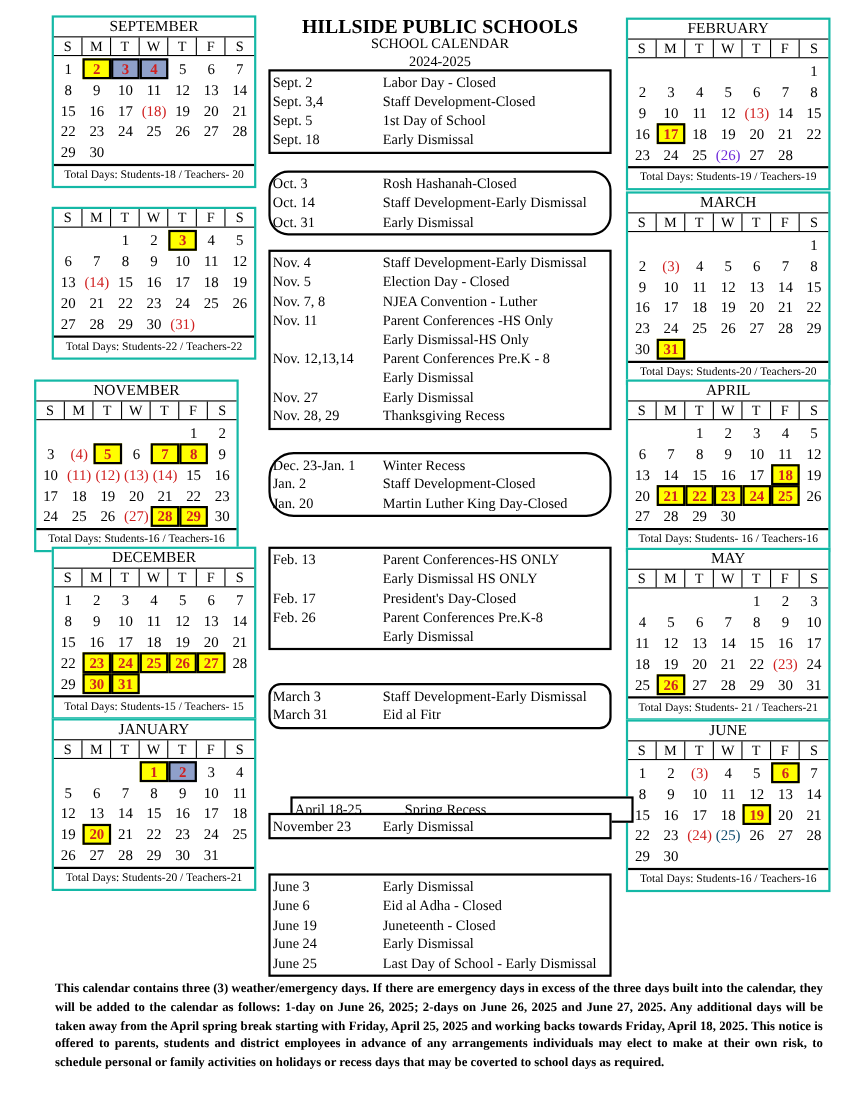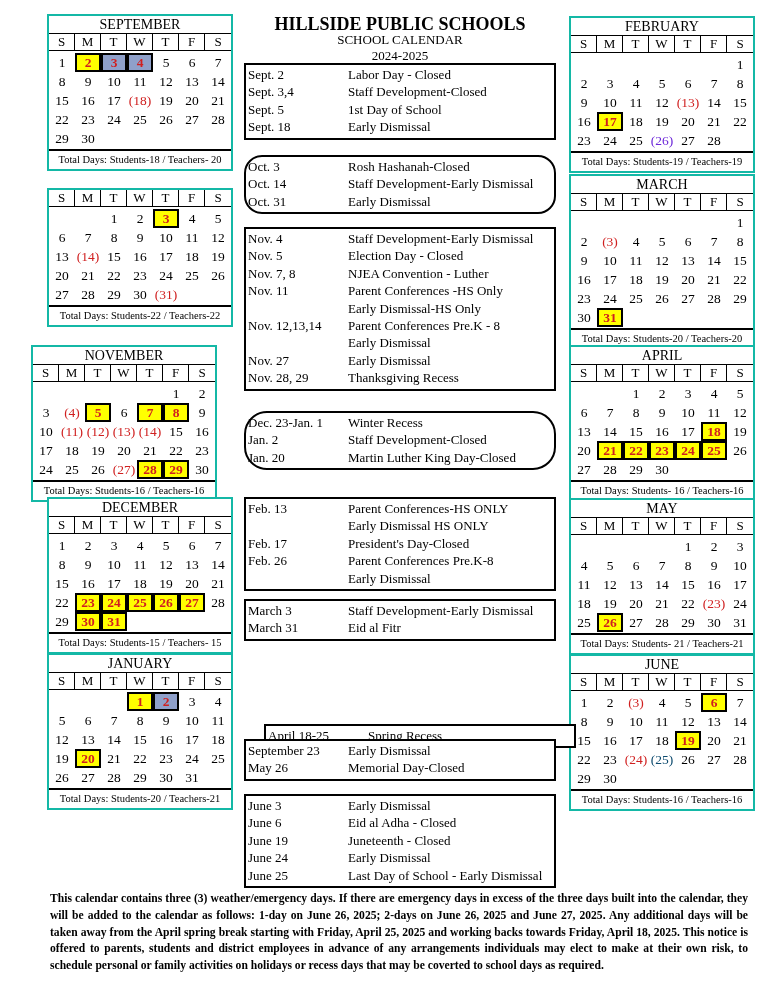--- a/index.html
+++ b/index.html
@@ -54,21 +54,21 @@
     padding:1px 0 2px; background:#fff;
   }
   .ev-row { display:flex; font-size:13px; line-height:17.4px; }
   .ev-date { width:100px; padding-left:2px; flex-shrink:0; }
   .ev-text { flex:1; }
   #ev-0 { top:63px;  }
   #ev-1 { top:155px;border-radius:18px; }
   #ev-2 { top:227px; }
   #ev-3 { top:411px;border-radius:23px; }
   #ev-4 { top:497px; }
-  #ev-5 { top:599px; }
+  #ev-5 { top:621px;border-radius:11px; }
   #ev-6 { top:724px;margin-left:20px; }
   #ev-7 { top:739px; }
   #ev-8 { top:794px; }
   
   .footer {
     position:absolute; left:50px; top:891px; width:698px;
     font-weight:bold; font-size:11.6px; line-height:16.8px;
     text-align:justify;
   }
 </style>
@@ -707,26 +707,22 @@
       </div>
     </div>
   <div class="evbox" id="ev-6">
       <div class="ev-row">
         <span class="ev-date">April 18-25</span>
         <span class="ev-text">Spring Recess</span>
       </div>
     </div>
   <div class="evbox" id="ev-7">
       <div class="ev-row">
-        <span class="ev-date">September 23</span>
+        <span class="ev-date">November 23</span>
         <span class="ev-text">Early Dismissal</span>
-      </div>
-      <div class="ev-row">
-        <span class="ev-date">May 26</span>
-        <span class="ev-text">Memorial Day-Closed</span>
       </div>
     </div>
   <div class="evbox" id="ev-8">
       <div class="ev-row">
         <span class="ev-date">June 3</span>
         <span class="ev-text">Early Dismissal</span>
       </div>
       <div class="ev-row">
         <span class="ev-date">June 6</span>
         <span class="ev-text">Eid al Adha - Closed</span>

